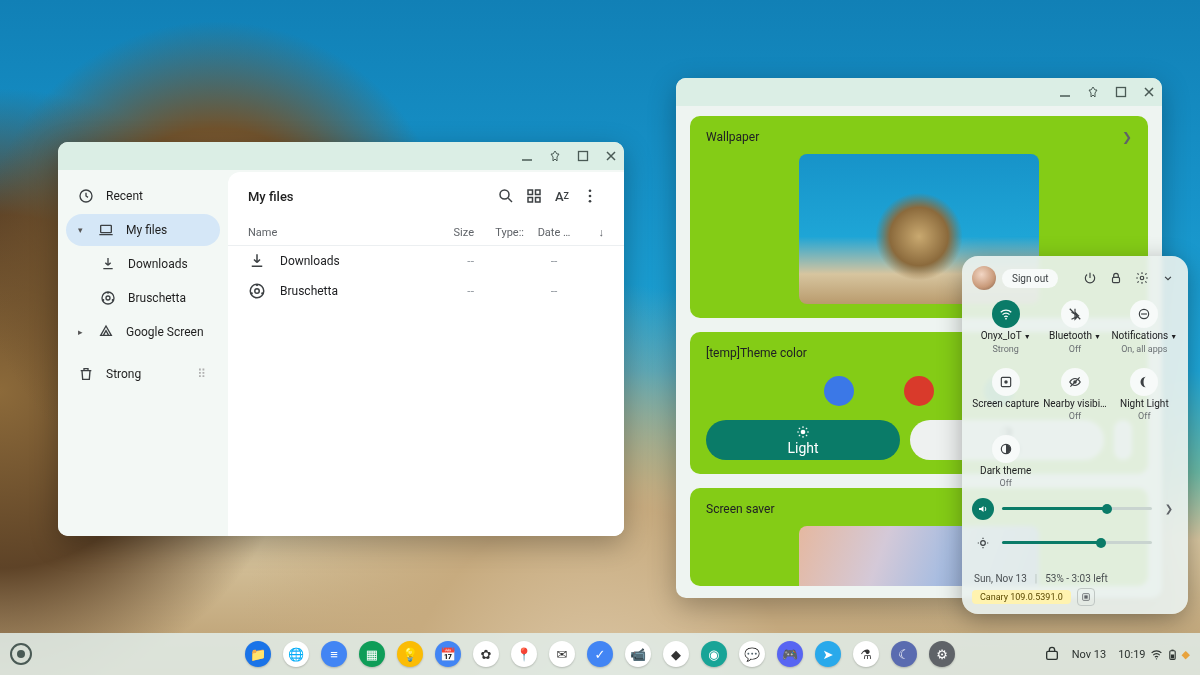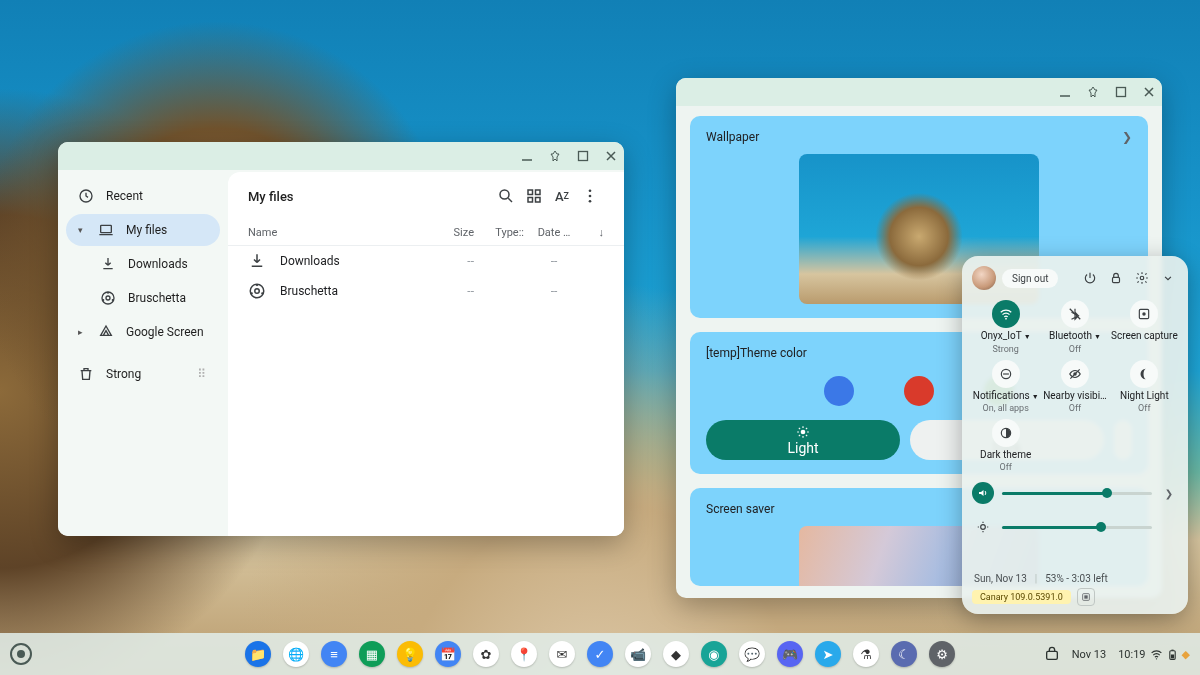--- a/index.html
+++ b/index.html
@@ -52,21 +52,21 @@
 .col-type { width: 50px; text-align: right; }
 .col-date { width: 60px; text-align: center; }
 .col-sort { width: 20px; text-align: right; }
 .files-row { display: flex; align-items: center; padding: 6px 20px; font-size: 12px; color: #202124; }
 .files-row .row-icon { width: 18px; height: 18px; margin-right: 14px; color: #3c4043; }
 .files-row .dash { color: #9aa0a6; }
 
 
 #settings-window { left: 676px; top: 78px; width: 486px; height: 520px; background: #eef4f1; }
 .settings-body { flex: 1; overflow: hidden; padding: 10px 14px; display: flex; flex-direction: column; gap: 14px; }
-.card { background: #7dd3fc; border-radius: 10px; padding: 14px 16px; }
+.card { background: #84cc16; border-radius: 10px; padding: 14px 16px; }
 .card-header { display: flex; justify-content: space-between; align-items: center; font-size: 12px; color: #202124; margin-bottom: 10px; }
 .card-header .chev-right { color: #5f6368; }
 .wallpaper-thumb { width: 240px; height: 150px; margin: 0 auto; border-radius: 8px; background:
   radial-gradient(circle at 50% 55%, #c9a970 0%, #8b6a3c 20%, transparent 30%),
   linear-gradient(180deg, #1793c9 0%, #1ea5d6 55%, #d7c59f 80%, #b99b6d 100%); }
 .swatches { display: flex; gap: 50px; justify-content: center; padding: 6px 0 14px; }
 .swatch { width: 30px; height: 30px; border-radius: 50%; cursor: pointer; }
 .theme-toggle { display: flex; gap: 10px; }
 .theme-btn { flex: 1; height: 40px; border-radius: 20px; display: flex; flex-direction: column; align-items: center; justify-content: center; gap: 1px; font-size: 14px; cursor: pointer; }
 .theme-btn.active { background: #0a7b68; color: #fff; }
@@ -74,21 +74,21 @@
 .theme-btn svg { width: 14px; height: 14px; }
 .screensaver-thumb { width: 240px; height: 60px; margin: 0 auto; border-radius: 8px 8px 0 0; background: linear-gradient(110deg, #e5b8a0 0%, #d4c9d8 35%, #a9bde0 60%, #7a96c4 100%); }
 
 
 #qs-panel { position: absolute; right: 12px; top: 256px; width: 226px; height: 358px; background: rgba(233, 241, 238, .92); backdrop-filter: blur(2px); border-radius: 16px; box-shadow: 0 6px 24px rgba(0,0,0,.3); padding: 10px 10px 8px; display: flex; flex-direction: column; font-size: 10px; color: #3c4043; }
 .qs-top { display: flex; align-items: center; gap: 6px; margin-bottom: 8px; }
 .avatar { width: 24px; height: 24px; border-radius: 50%; background: radial-gradient(circle at 40% 35%, #f2d6c4 0%, #c99a7a 60%, #7d5a43 100%); }
 .signout { background: #f7faf9; border-radius: 12px; padding: 4px 10px; font-size: 10px; cursor: pointer; }
 .qs-top .spacer { flex: 1; }
 .qs-top .top-icon { width: 20px; height: 20px; display: inline-flex; align-items: center; justify-content: center; color: #3c4043; cursor: pointer; }
-.qs-grid { display: grid; grid-template-columns: repeat(3, 1fr); gap: 0 2px; }
+.qs-grid { display: grid; grid-template-columns: repeat(3, 1fr); gap: 8px 2px; }
 .qs-tile { display: flex; flex-direction: column; align-items: center; gap: 2px; padding: 2px 0 4px; cursor: pointer; text-align: center; }
 .qs-tile .tile-icon { width: 28px; height: 28px; border-radius: 50%; display: flex; align-items: center; justify-content: center; background: #f7faf9; color: #3c4043; }
 .qs-tile.on .tile-icon { background: #0a7b68; color: #fff; }
 .qs-tile .tile-label { font-size: 10px; color: #202124; line-height: 1.1; }
 .qs-tile .tile-sub { font-size: 9px; color: #6a6f73; }
 .qs-tile .drop { font-size: 7px; margin-left: 2px; }
 .qs-slider-row { display: flex; align-items: center; gap: 8px; margin: 6px 0; }
 .qs-slider-row .sl-icon { width: 22px; height: 22px; border-radius: 50%; display: flex; align-items: center; justify-content: center; }
 .qs-slider-row .sl-icon.filled { background: #0a7b68; color: #fff; }
 .slider { flex: 1; height: 3px; background: #c9d4d0; border-radius: 2px; position: relative; }
@@ -391,36 +391,36 @@
             <path d="M12 3v18l6-6-12-6m0 12l12-6-6-6" fill="none" stroke="currentColor" stroke-width="2"></path>
             <line x1="3" y1="3" x2="21" y2="21" stroke="currentColor" stroke-width="2"></line>
           </svg>
         </div>
     <div class="tile-label">Bluetooth<span class="drop">▼</span></div>
     <div class="tile-sub">Off</div>
       </div>
       <div class="qs-tile">
         <div class="tile-icon">
           <svg viewBox="0 0 24 24" width="14" height="14">
+            <circle cx="12" cy="12" r="8" fill="none" stroke="currentColor" stroke-width="2"></circle>
+            <line x1="7" y1="12" x2="17" y2="12" stroke="currentColor" stroke-width="2"></line>
+          </svg>
+        </div>
+    <div class="tile-label">Notifications<span class="drop">▼</span></div>
+    <div class="tile-sub">On, all apps</div>
+      </div>
+      <div class="qs-tile">
+        <div class="tile-icon">
+          <svg viewBox="0 0 24 24" width="14" height="14">
             <rect x="4" y="4" width="16" height="16" rx="2" fill="none" stroke="currentColor" stroke-width="2"></rect>
             <circle cx="12" cy="12" r="3" fill="currentColor"></circle>
           </svg>
         </div>
     <div class="tile-label">Screen capture</div>
     </div>
-      <div class="qs-tile">
-        <div class="tile-icon">
-          <svg viewBox="0 0 24 24" width="14" height="14">
-            <circle cx="12" cy="12" r="8" fill="none" stroke="currentColor" stroke-width="2"></circle>
-            <line x1="7" y1="12" x2="17" y2="12" stroke="currentColor" stroke-width="2"></line>
-          </svg>
-        </div>
-    <div class="tile-label">Notifications<span class="drop">▼</span></div>
-    <div class="tile-sub">On, all apps</div>
-      </div>
       <div class="qs-tile">
         <div class="tile-icon">
           <svg viewBox="0 0 24 24" width="14" height="14">
             <path d="M3 12c5-8 13-8 18 0-5 8-13 8-18 0z" fill="none" stroke="currentColor" stroke-width="2"></path>
             <circle cx="12" cy="12" r="3" fill="currentColor"></circle>
             <line x1="4" y1="20" x2="20" y2="4" stroke="currentColor" stroke-width="2"></line>
           </svg>
         </div>
     <div class="tile-label">Nearby visibi…</div>
     <div class="tile-sub">Off</div>

